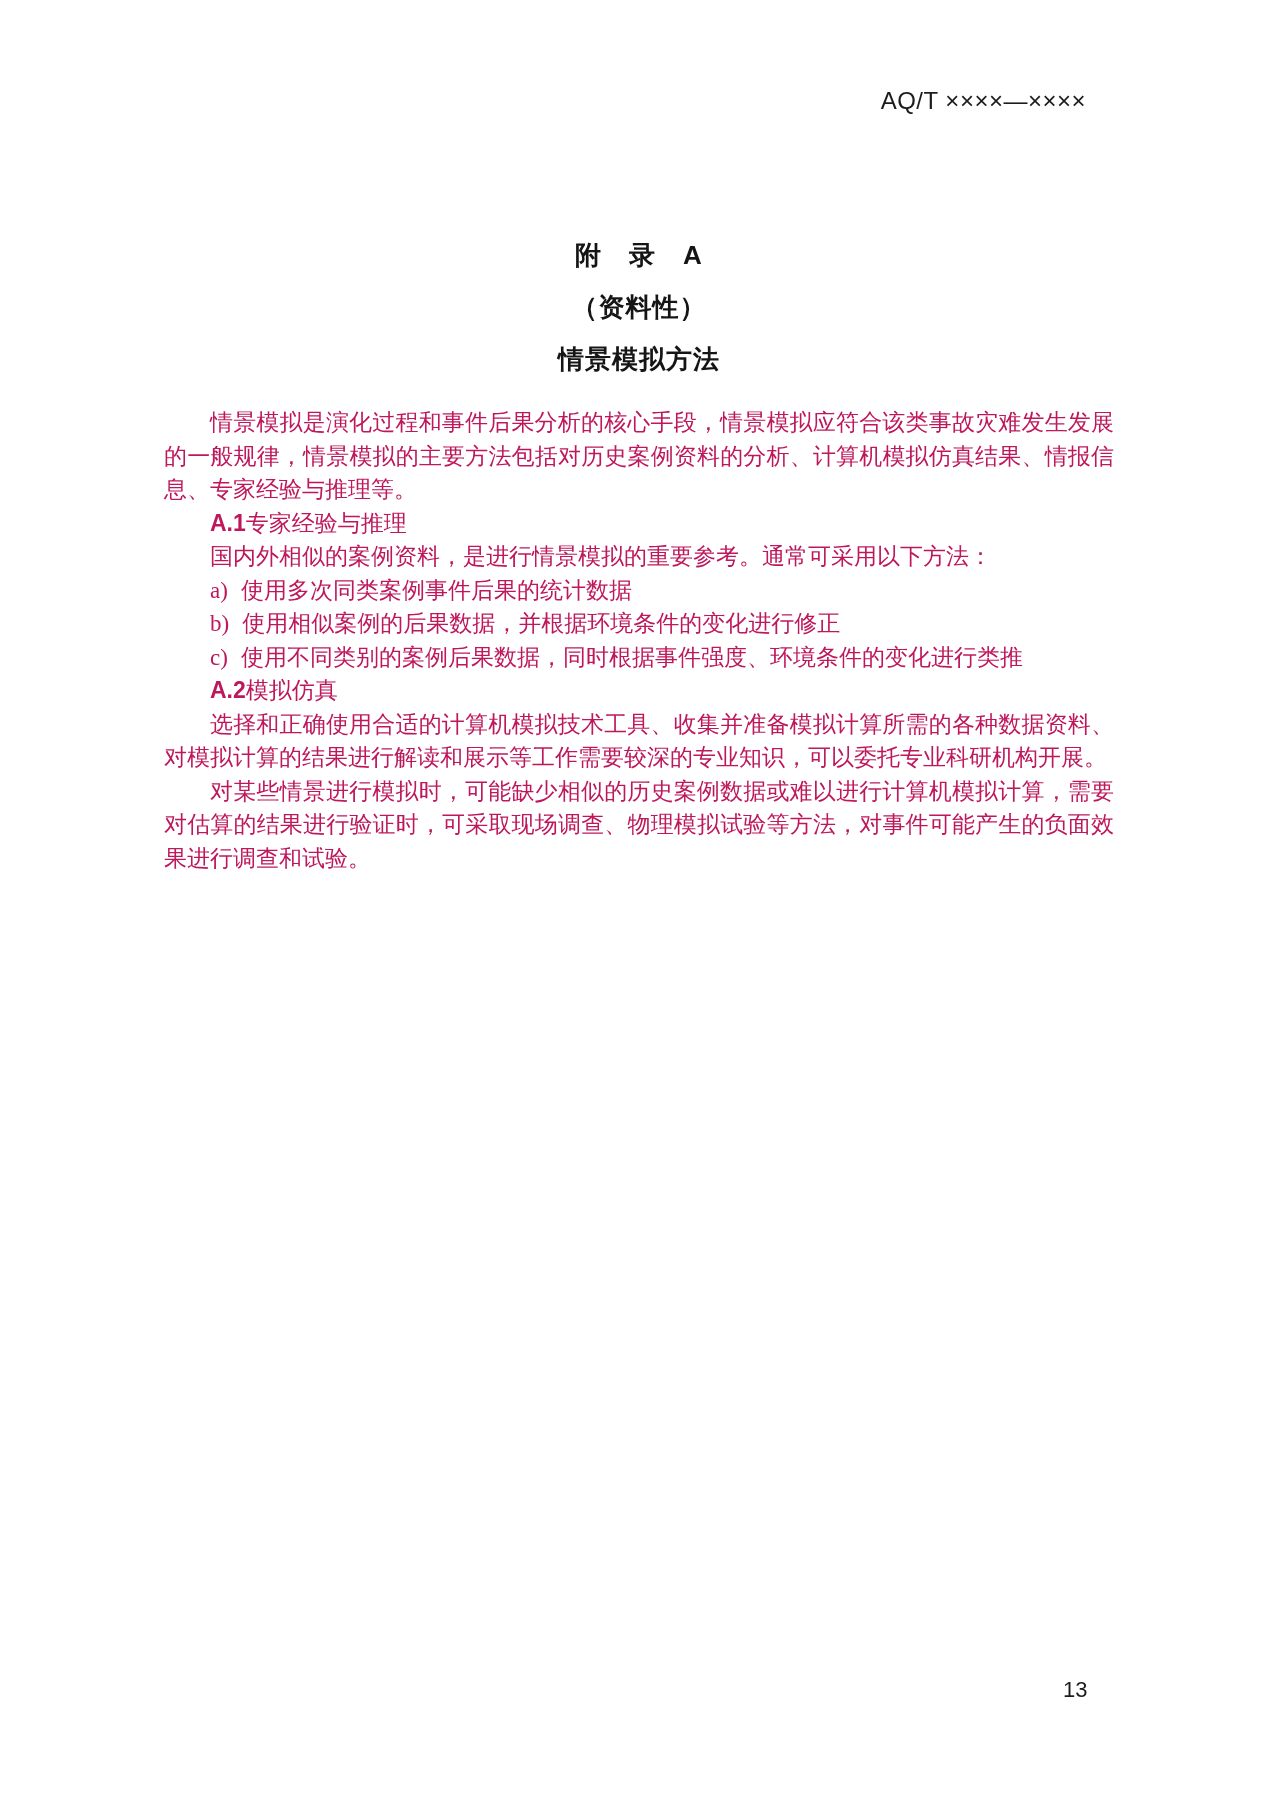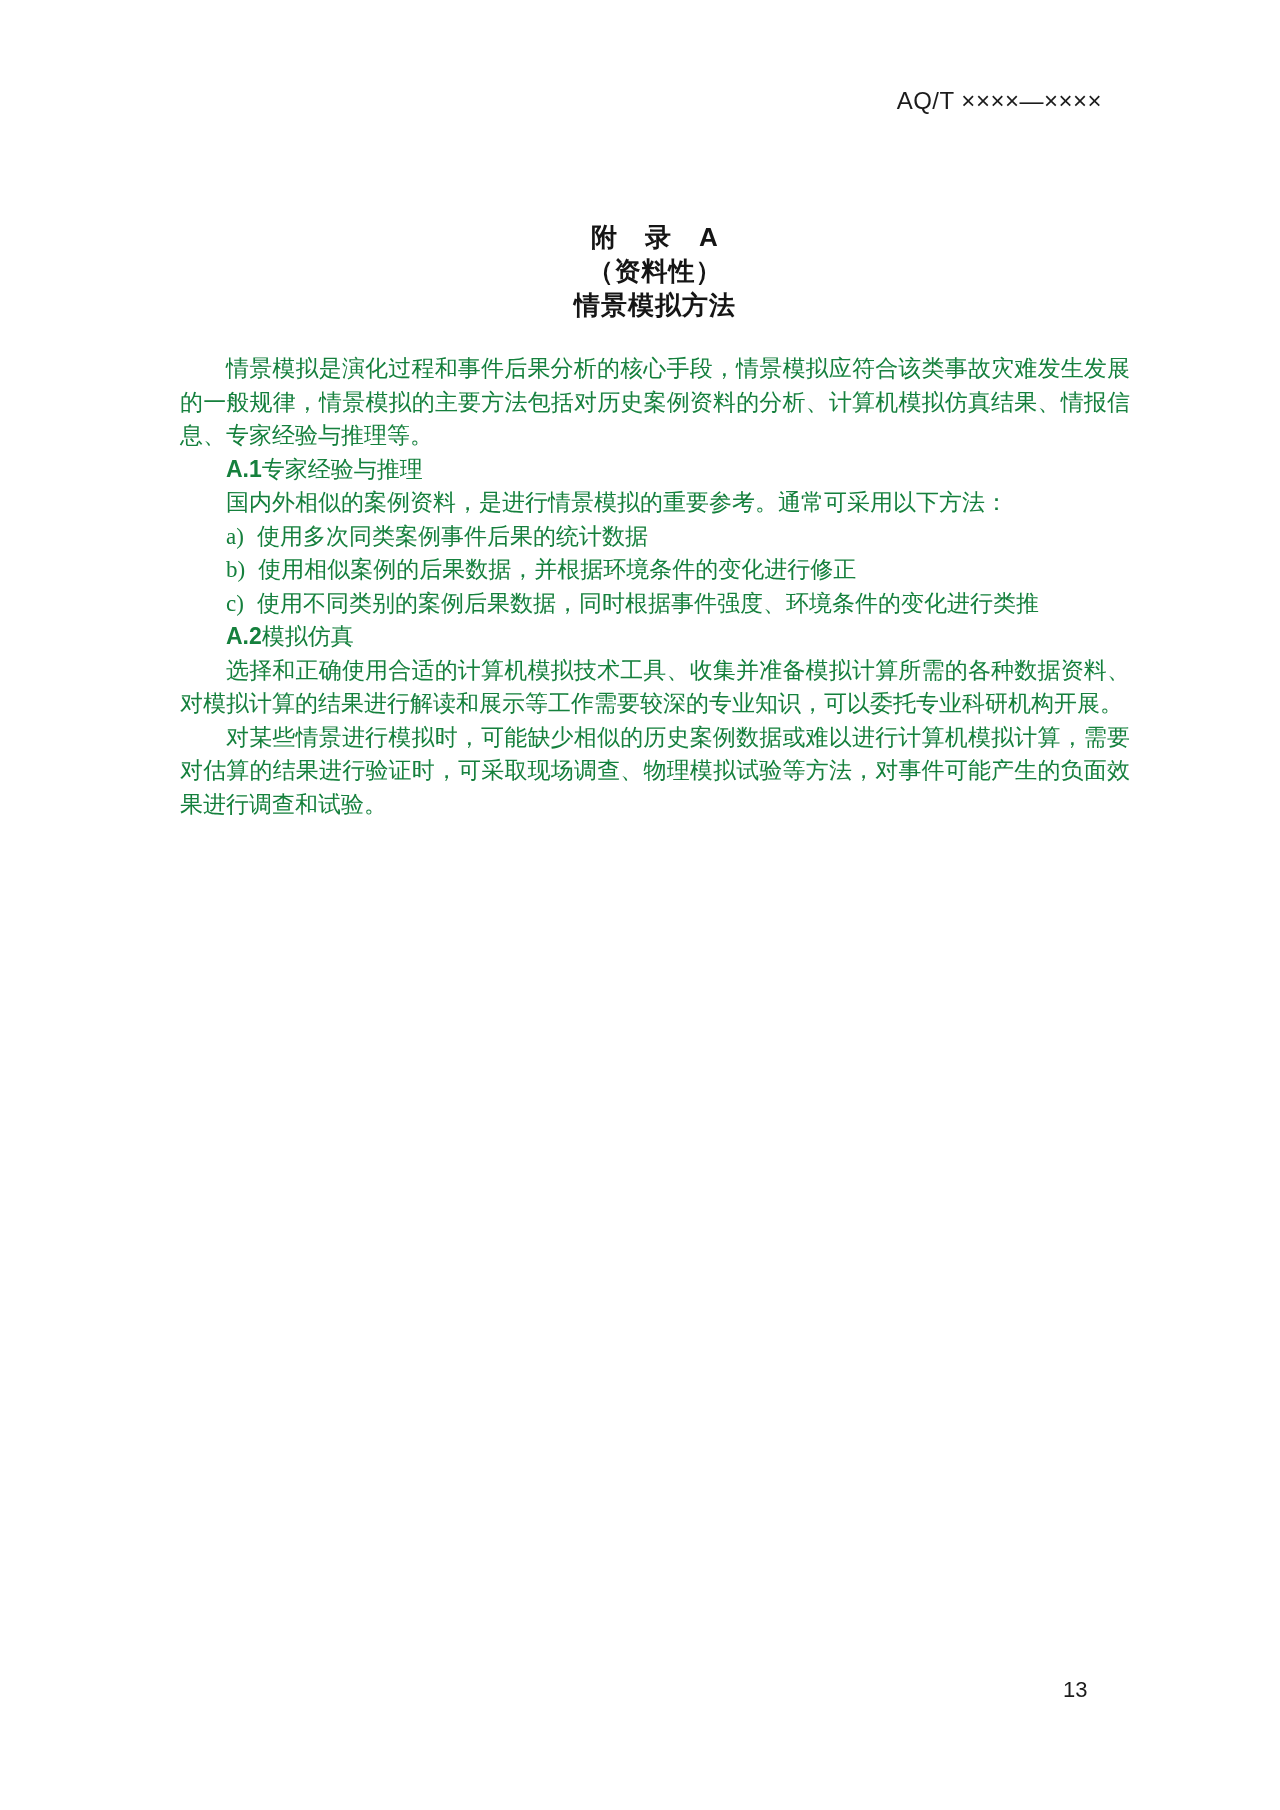--- a/index.html
+++ b/index.html
@@ -15,21 +15,21 @@
     color: #1f1f1f;
     -webkit-font-smoothing: antialiased;
   }
   .page {
     position: absolute;
     inset: 0;
     background: #ffffff;
   }
   .content {
     position: absolute;
-    left: 180px;
+    left: 164px;
     top: 0;
     width: 950px;
   }
   .header-code {
     position: absolute;
     top: 88px;
     left: 0;
     width: 950px;
     text-align: right;
     padding-right: 28px;
@@ -44,28 +44,29 @@
     padding-top: 220px;
     text-align: center;
     font-family: "Liberation Sans", "DejaVu Sans", sans-serif;
     font-weight: bold;
     font-size: 26px;
     line-height: 34px;
     color: #151515;
   }
   .title-line {
     letter-spacing: 1px;
+    margin-top: 18px;
   }
   .body-text {
     margin-top: 30px;
     font-family: "Liberation Serif", "DejaVu Serif", serif;
     font-size: 23px;
     line-height: 33.5px;
     text-align: justify;
-    color: #15803d;
+    color: #be185d;
   }
   .body-text p {
     margin: 0;
   }
   .paragraph {
     text-indent: 2em;
   }
   .clause-heading {
     padding-left: 46px;
     font-family: "Liberation Sans", "DejaVu Sans", sans-serif;

